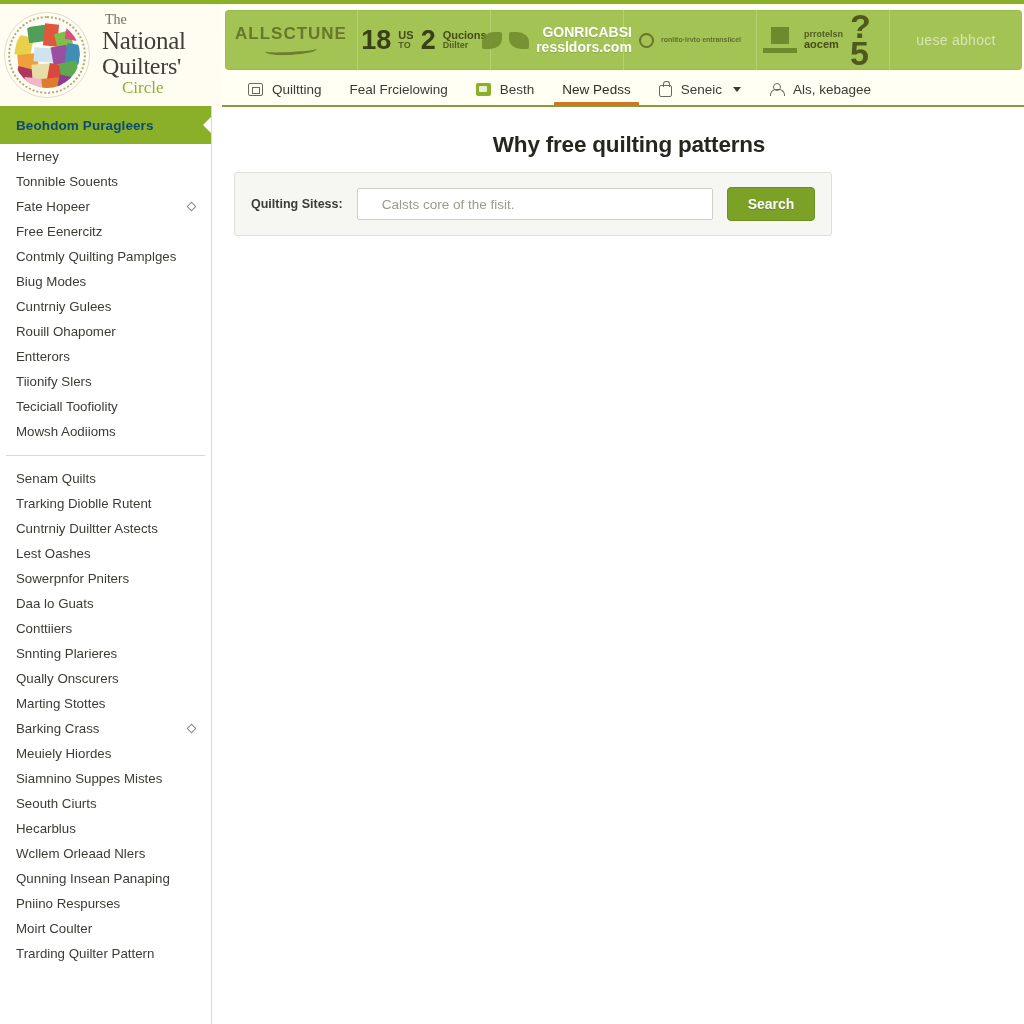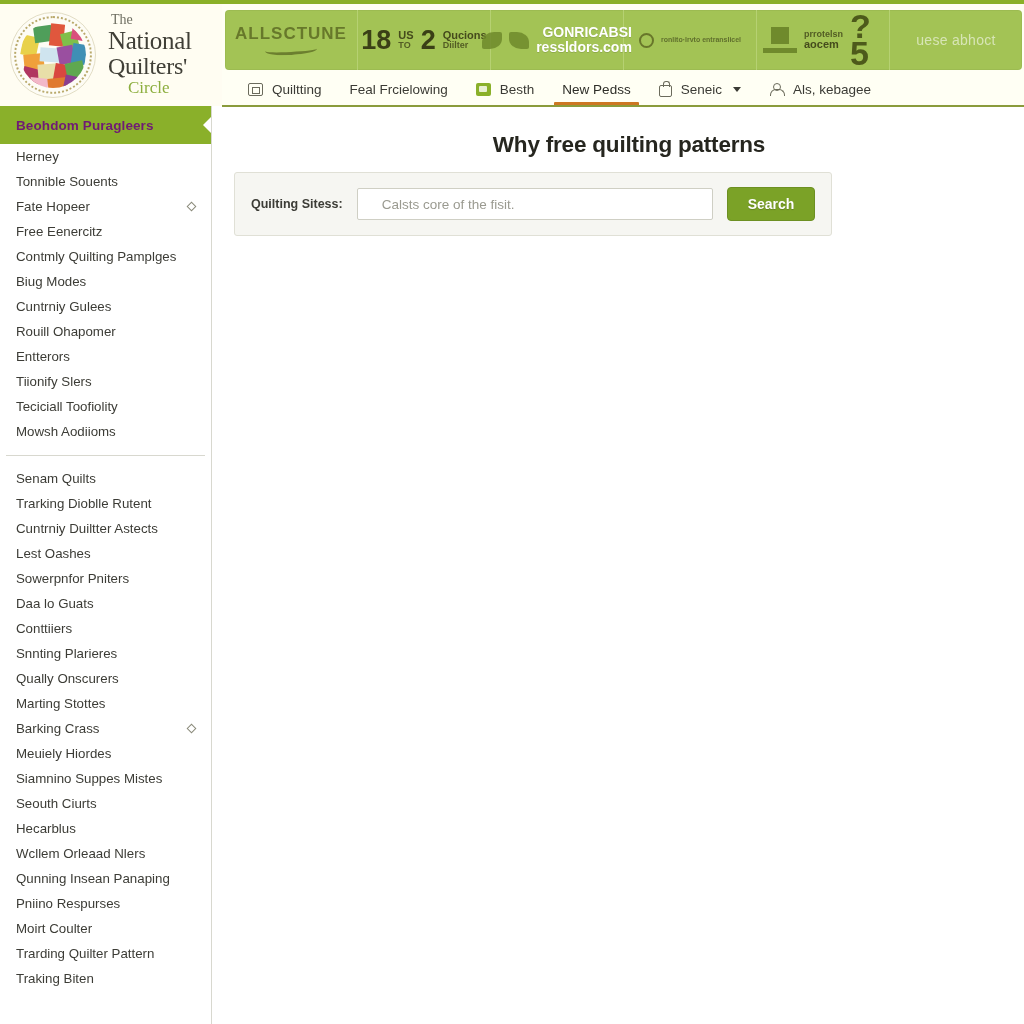--- a/index.html
+++ b/index.html
@@ -27,21 +27,21 @@
     display: flex;
     height: 102px;
     background: #fffff4;
   }
 
   .brand {
     width: 222px;
     flex: 0 0 222px;
     display: flex;
     align-items: center;
-    padding-left: 10px;
+    padding-left: 4px;
     background: #fffdf2;
     position: relative;
     z-index: 3;
   }
   .brand-logo {
     width: 86px; height: 86px;
     flex: 0 0 86px;
     border-radius: 50%;
     position: relative;
     background: #fdfcf5;
@@ -297,21 +297,21 @@
     width: 212px;
     flex: 0 0 212px;
     background: #ffffff;
     border-right: 1px solid #d8d8cf;
     position: relative;
     overflow: hidden;
   }
   .sb-head {
     height: 38px;
     background: #8ab02a;
-    color: #701a75;
+    color: #0c4a6e;
     font-size: 13.5px;
     font-weight: bold;
     display: flex;
     align-items: center;
     padding-left: 16px;
     position: relative;
     letter-spacing: .1px;
   }
   .sb-head:after {
     content: "";
@@ -628,23 +628,20 @@
           </div>
         <div class="sb-item">
             <span class="label">Pniino Respurses</span>
           </div>
         <div class="sb-item">
             <span class="label">Moirt Coulter</span>
           </div>
         <div class="sb-item">
             <span class="label">Trarding Quilter Pattern</span>
           </div>
-        <div class="sb-item">
-            <span class="label">Traking Biten</span>
-          </div>
       </div>
     </div>
 
     <div class="main">
       <h1 class="page-title">Why free quilting patterns</h1>
 
       <div class="search-panel">
         <span class="search-label">Quilting Sitess:</span>
         <input class="search-input" type="text" placeholder="Calsts core of the fisit." style="">
         <button class="search-btn">Search</button>

